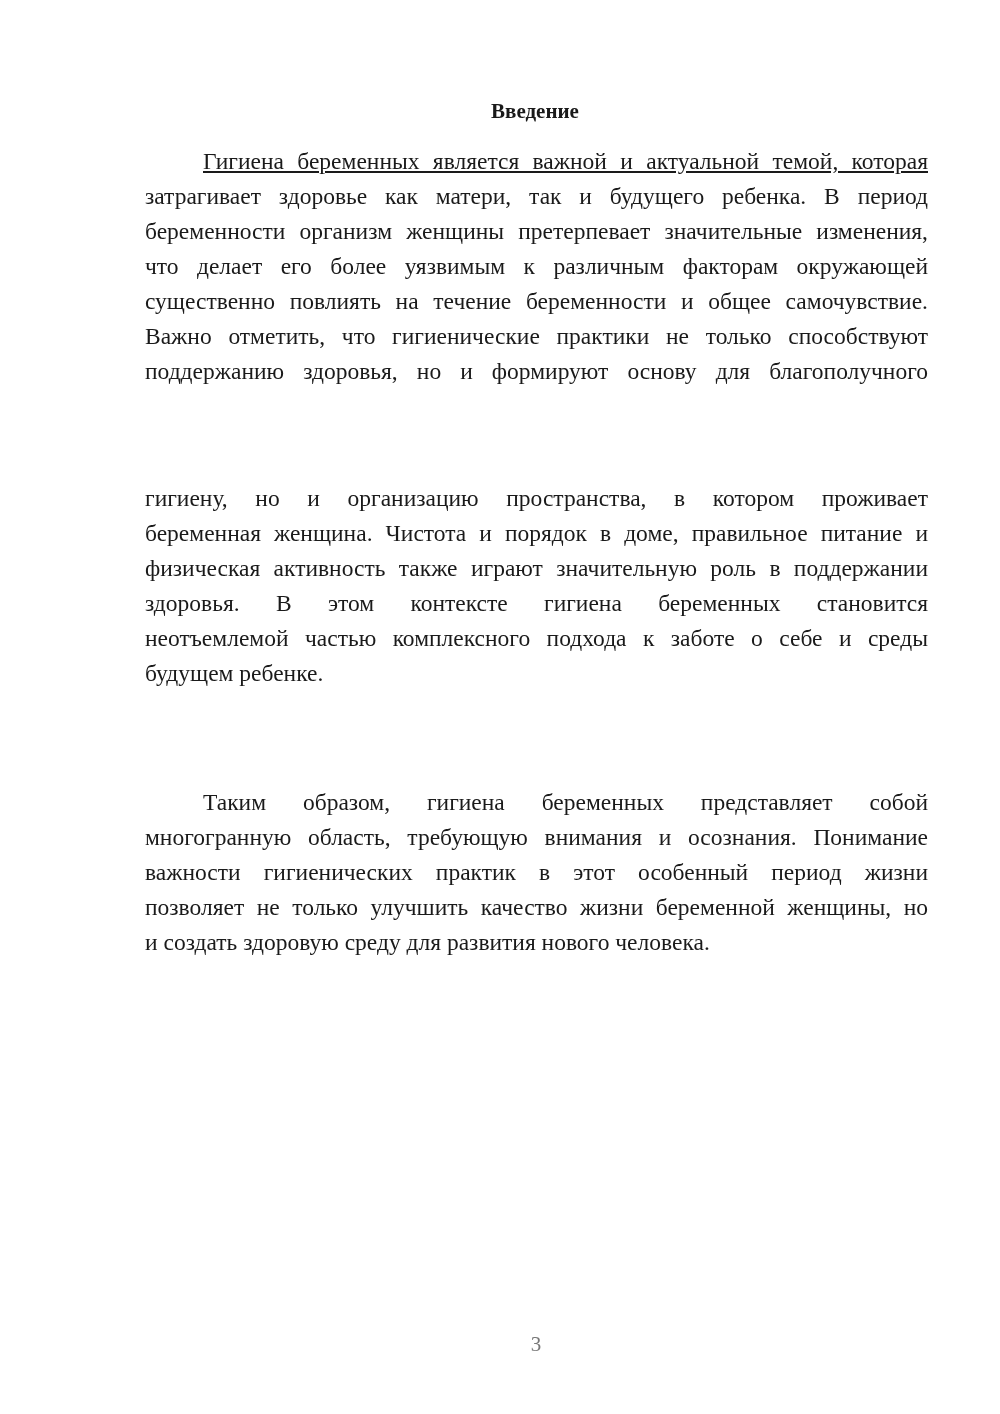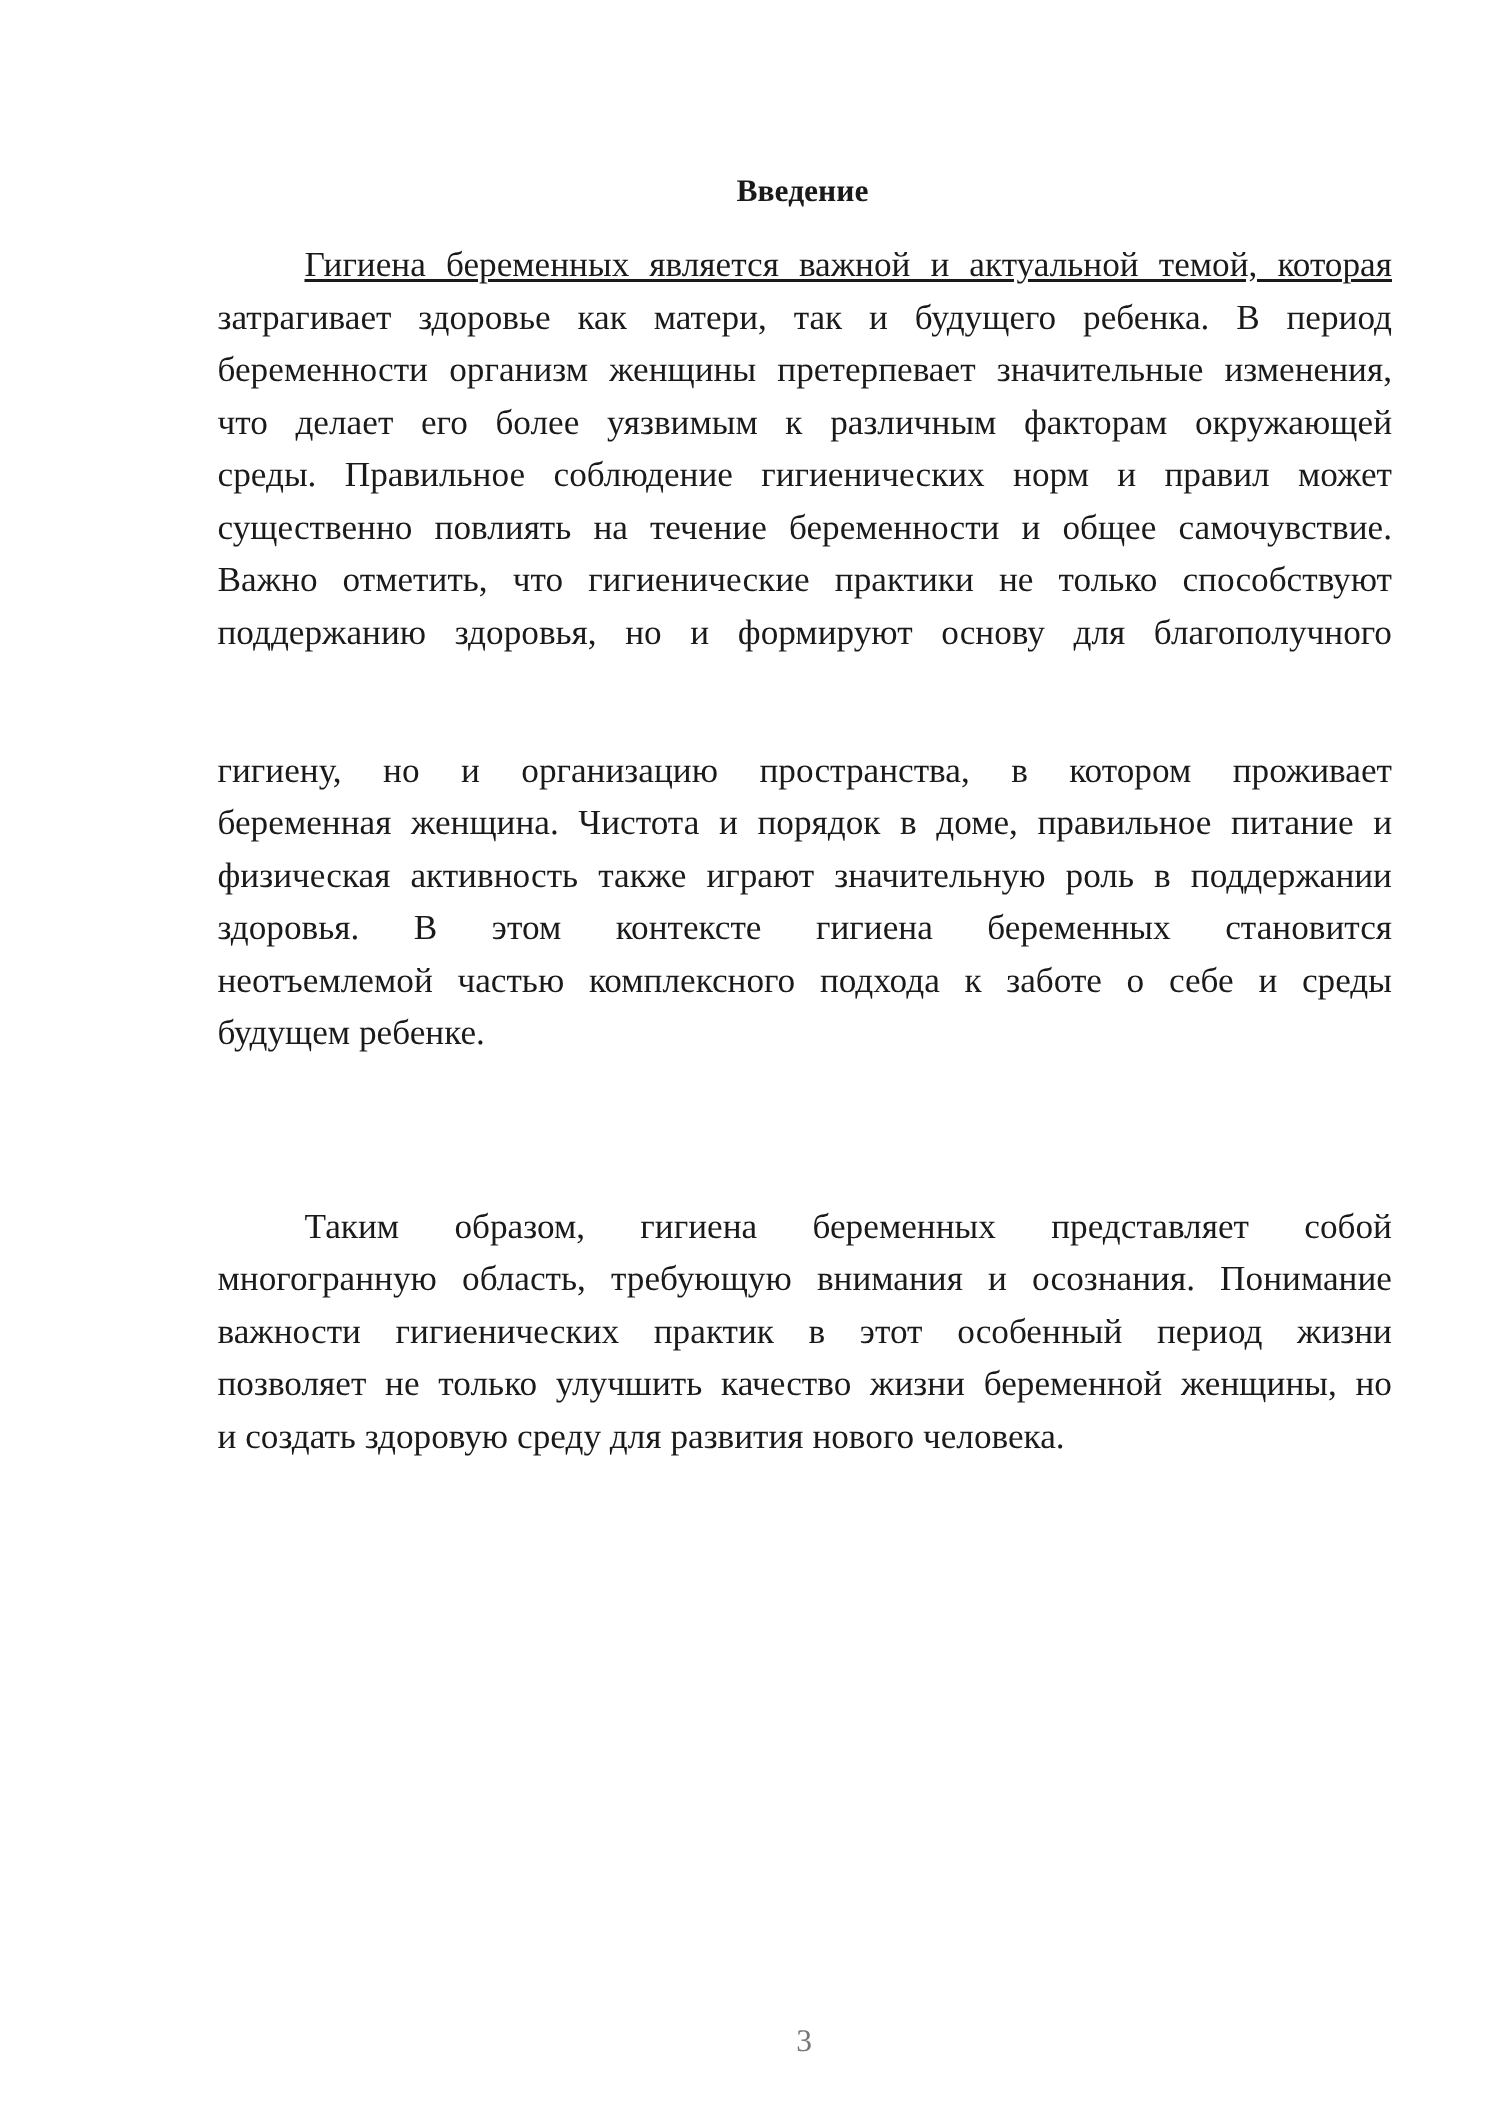--- a/index.html
+++ b/index.html
@@ -1,18 +1,18 @@
 <!DOCTYPE html>
 <html><head>
 <meta charset="utf-8">
 <style>
   html, body { margin: 0; padding: 0; background: #ffffff; }
   body { width: 1000px; height: 1414px; position: relative; overflow: hidden;
          font-family: "Liberation Serif", "DejaVu Serif", serif; color: #1a1a1a; }
-  .page { position: absolute; left: 0; top: 0; width: 1000px; height: 1378px; margin-top: 16px; }
+  .page { position: absolute; left: 0; top: 0; width: 1000px; height: 1378px; }
   .title { position: absolute; left: 0; width: 1070px; top: 97px; text-align: center;
            font-weight: bold; font-size: 21px; line-height: 28px; }
   .para { position: absolute; left: 145px; width: 783px; font-size: 23.5px; }
   .line { display: block; height: 35px; line-height: 35px; text-align: justify;
           text-align-last: justify; white-space: nowrap; }
   .line.last { text-align-last: left; }
   .line.indent { padding-left: 58px; }
   .pagenum { position: absolute; left: 0; width: 1072px; top: 1332px; text-align: center;
              font-size: 21px; color: #777; }
 </style>
@@ -20,21 +20,20 @@
 <body>
 
 <div class="page">
   <div class="title">Введение</div>
 
   <div class="para" style="top:144px;">
     <span class="line indent" style="white-space: nowrap; text-decoration: underline;"><span style="white-space: nowrap; word-spacing: 0px;">Гигиена беременных является важной и актуальной темой, которая</span></span>
     <span class="line" style="white-space: nowrap;"><span style="white-space: nowrap; word-spacing: 0px;">затрагивает здоровье как матери, так и будущего ребенка. В период</span></span>
     <span class="line" style="white-space: nowrap;"><span style="white-space: nowrap; word-spacing: 0px;">беременности организм женщины претерпевает значительные изменения,</span></span>
     <span class="line" style="white-space: nowrap;"><span style="white-space: nowrap; word-spacing: 0px;">что делает его более уязвимым к различным факторам окружающей</span></span>
-    <span class="line" style="white-space: nowrap;"><span style="white-space: nowrap; word-spacing: 0px;">среды. Правильное соблюдение гигиенических норм и правил может</span></span>
     <span class="line" style="white-space: nowrap;"><span style="white-space: nowrap; word-spacing: 0px;">существенно повлиять на течение беременности и общее самочувствие.</span></span>
     <span class="line" style="white-space: nowrap;"><span style="white-space: nowrap; word-spacing: 0px;">Важно отметить, что гигиенические практики не только способствуют</span></span>
     <span class="line" style="white-space: nowrap;"><span style="white-space: nowrap; word-spacing: 0px;">поддержанию здоровья, но и формируют основу для благополучного</span></span>
   </div>
 
   <div class="para" style="top:481px;">
     <span class="line" style="white-space: nowrap;"><span style="white-space: nowrap; word-spacing: 0px;">гигиену, но и организацию пространства, в котором проживает</span></span>
     <span class="line" style="white-space: nowrap;"><span style="white-space: nowrap; word-spacing: 0px;">беременная женщина. Чистота и порядок в доме, правильное питание и</span></span>
     <span class="line" style="white-space: nowrap;"><span style="white-space: nowrap; word-spacing: 0px;">физическая активность также играют значительную роль в поддержании</span></span>
     <span class="line" style="white-space: nowrap;"><span style="white-space: nowrap; word-spacing: 0px;">здоровья. В этом контексте гигиена беременных становится</span></span>

